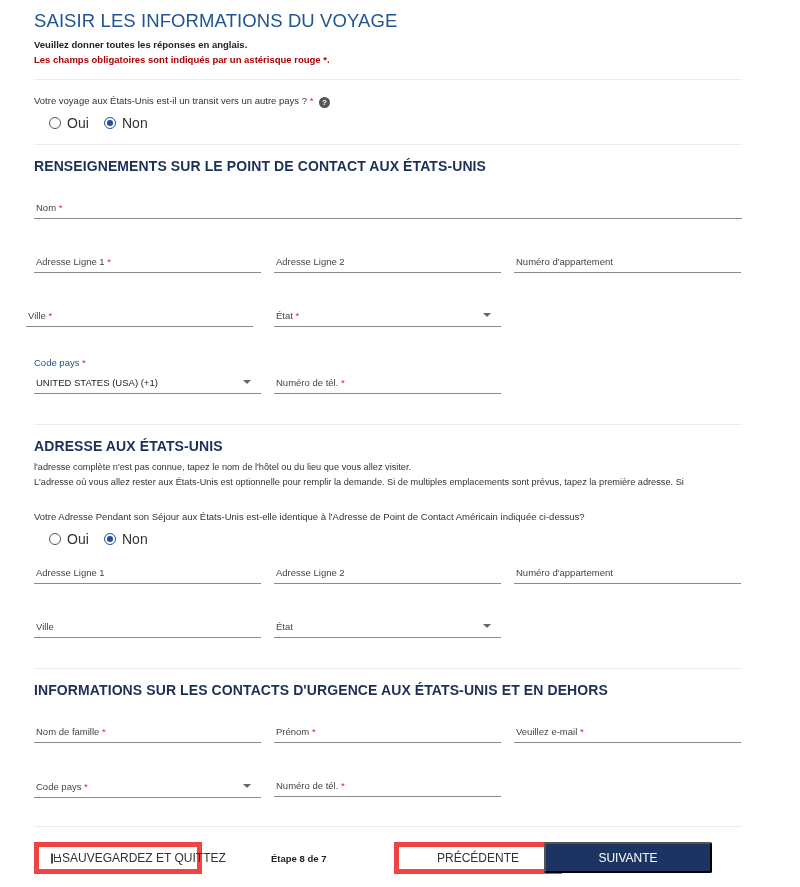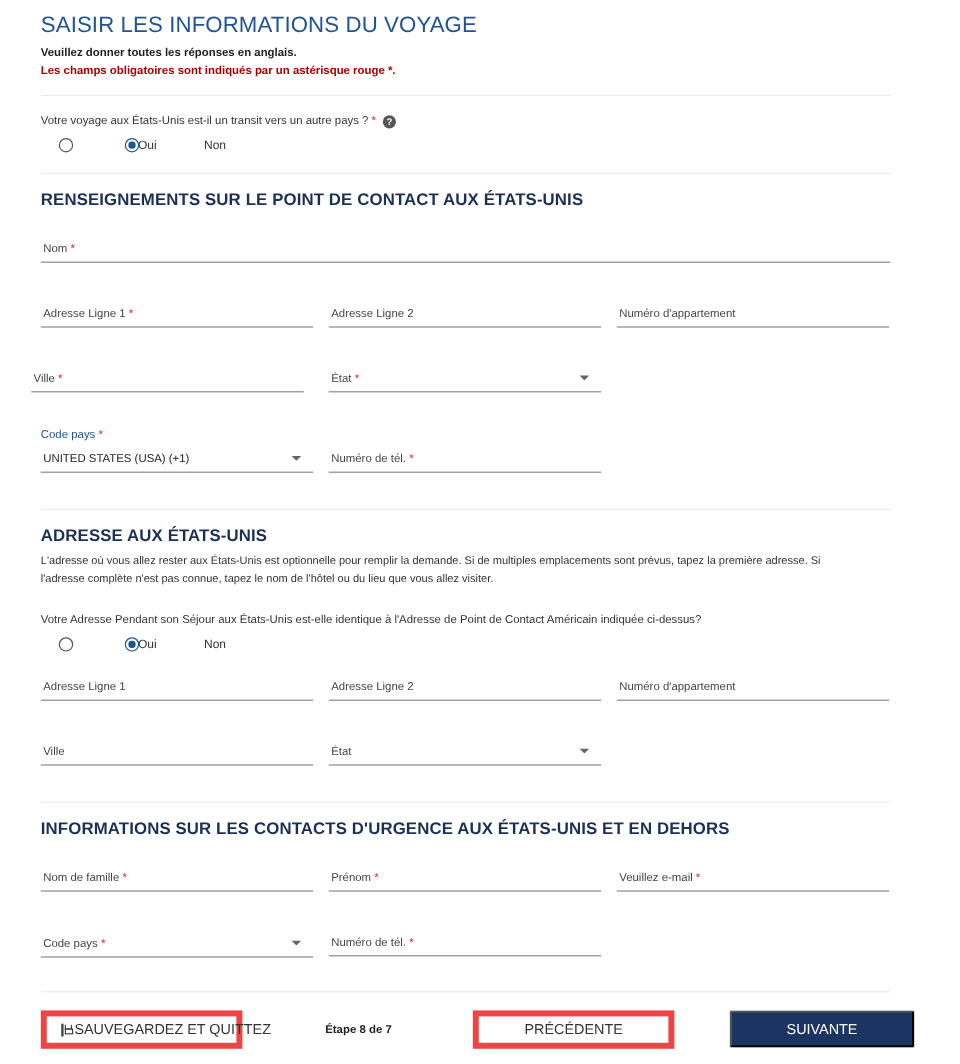--- a/index.html
+++ b/index.html
@@ -6,21 +6,21 @@
   html, body { width: 800px; height: 887px; background: #ffffff; overflow: hidden; }
   body { font-family: "Liberation Sans", sans-serif; color: #333; position: relative; }
   .abs { position: absolute; }
   .page-title { left: 34px; top: 10px; font-size: 18.5px; color: #205493; font-weight: normal; letter-spacing: 0.1px; }
   .intro1 { left: 34px; top: 39px; font-size: 9.5px; font-weight: bold; color: #222; }
   .intro2 { left: 34px; top: 54px; font-size: 9.5px; font-weight: bold; color: #a00; }
   .divider { height: 1px; background: #ececec; left: 34px; width: 708px; }
   .question { font-size: 9.5px; color: #333; }
   .req { color: #d9262c; }
   .help-icon { display: inline-block; width: 11px; height: 11px; border-radius: 50%; background: #555; color: #fff; font-size: 8px; line-height: 11px; text-align: center; font-weight: bold; vertical-align: -1px; margin-left: 3px; }
-  .radio { display: flex; align-items: center; font-size: 10px; color: #333; gap: 48px; }
+  .radio { display: flex; align-items: center; font-size: 14px; color: #333; }
   .radio .circle { width: 12px; height: 12px; border-radius: 50%; border: 1.3px solid #555; margin-right: 6px; position: relative; background: #fff; }
   .radio .circle.checked { border-color: #205493; }
   .radio .circle.checked::after { content: ""; position: absolute; left: 2px; top: 2px; width: 5.5px; height: 5.5px; border-radius: 50%; background: #205493; }
   .section-title { left: 34px; font-size: 14px; font-weight: bold; color: #1c3057; letter-spacing: 0.1px; }
   .field { border-bottom: 1.4px solid #8a8a8a; height: 20px; }
   .field .label { position: absolute; left: 2px; bottom: 5px; font-size: 9.5px; color: #444; }
   .field .arrow { position: absolute; right: 10px; bottom: 9px; width: 0; height: 0; border-left: 4px solid transparent; border-right: 4px solid transparent; border-top: 4px solid #666; }
   .float-label { font-size: 9.5px; color: #205493; }
   .field .value { position: absolute; left: 2px; bottom: 5px; font-size: 9.5px; color: #222; }
   .para { left: 34px; width: 708px; font-size: 9.2px; color: #333; line-height: 15px; }
@@ -88,22 +88,22 @@
   <span class="arrow"></span>
 </div>
 <div class="abs field" style="left:274px; top:374px; width:227px;">
   <span class="label"><span>Numéro de tél.</span> <span class="req">*</span></span>
 </div>
 
 <div class="abs divider" style="top:424px;"></div>
 
 <h2 class="abs section-title" style="top:438px;">ADRESSE AUX ÉTATS-UNIS</h2>
 <div class="abs para" style="top:460px;">
+  <div>l'adresse complète n'est pas connue, tapez le nom de l'hôtel ou du lieu que vous allez visiter.</div>
   <div>L'adresse où vous allez rester aux États-Unis est optionnelle pour remplir la demande. Si de multiples emplacements sont prévus, tapez la première adresse. Si</div>
-  <div>l'adresse complète n'est pas connue, tapez le nom de l'hôtel ou du lieu que vous allez visiter.</div>
 </div>
 <div class="abs question" style="left:34px; top:511px;">Votre Adresse Pendant son Séjour aux États-Unis est-elle identique à l'Adresse de Point de Contact Américain indiquée ci-dessus?</div>
 <label class="abs radio" style="left:49px; top:531px;">
   <span class="circle"></span>
   <span>Oui</span>
 </label>
 <label class="abs radio" style="left:104px; top:531px;">
   <span class="circle checked"></span>
   <span>Non</span>
 </label>
@@ -147,13 +147,13 @@
 </div>
 
 <div class="abs divider" style="top:826px;"></div>
 
 <button class="abs btn btn-outline save-btn" style="left:34px; top:842px; width:168px; height:32px;">
   <span class="save-icon"></span>
   <span>SAUVEGARDEZ ET QUITTEZ</span>
 </button>
 <div class="abs step" style="left:271px; top:853px;">Étape 8 de 7</div>
 <button class="abs btn btn-outline" style="left:394px; top:842px; width:168px; height:32px;">PRÉCÉDENTE</button>
-<button class="abs btn btn-primary" style="left:608px; top:842px; width:154px; height:31px;">SUIVANTE</button>
+<button class="abs btn btn-primary" style="left:544px; top:842px; width:168px; height:31px;">SUIVANTE</button>
 
 </body></html>

